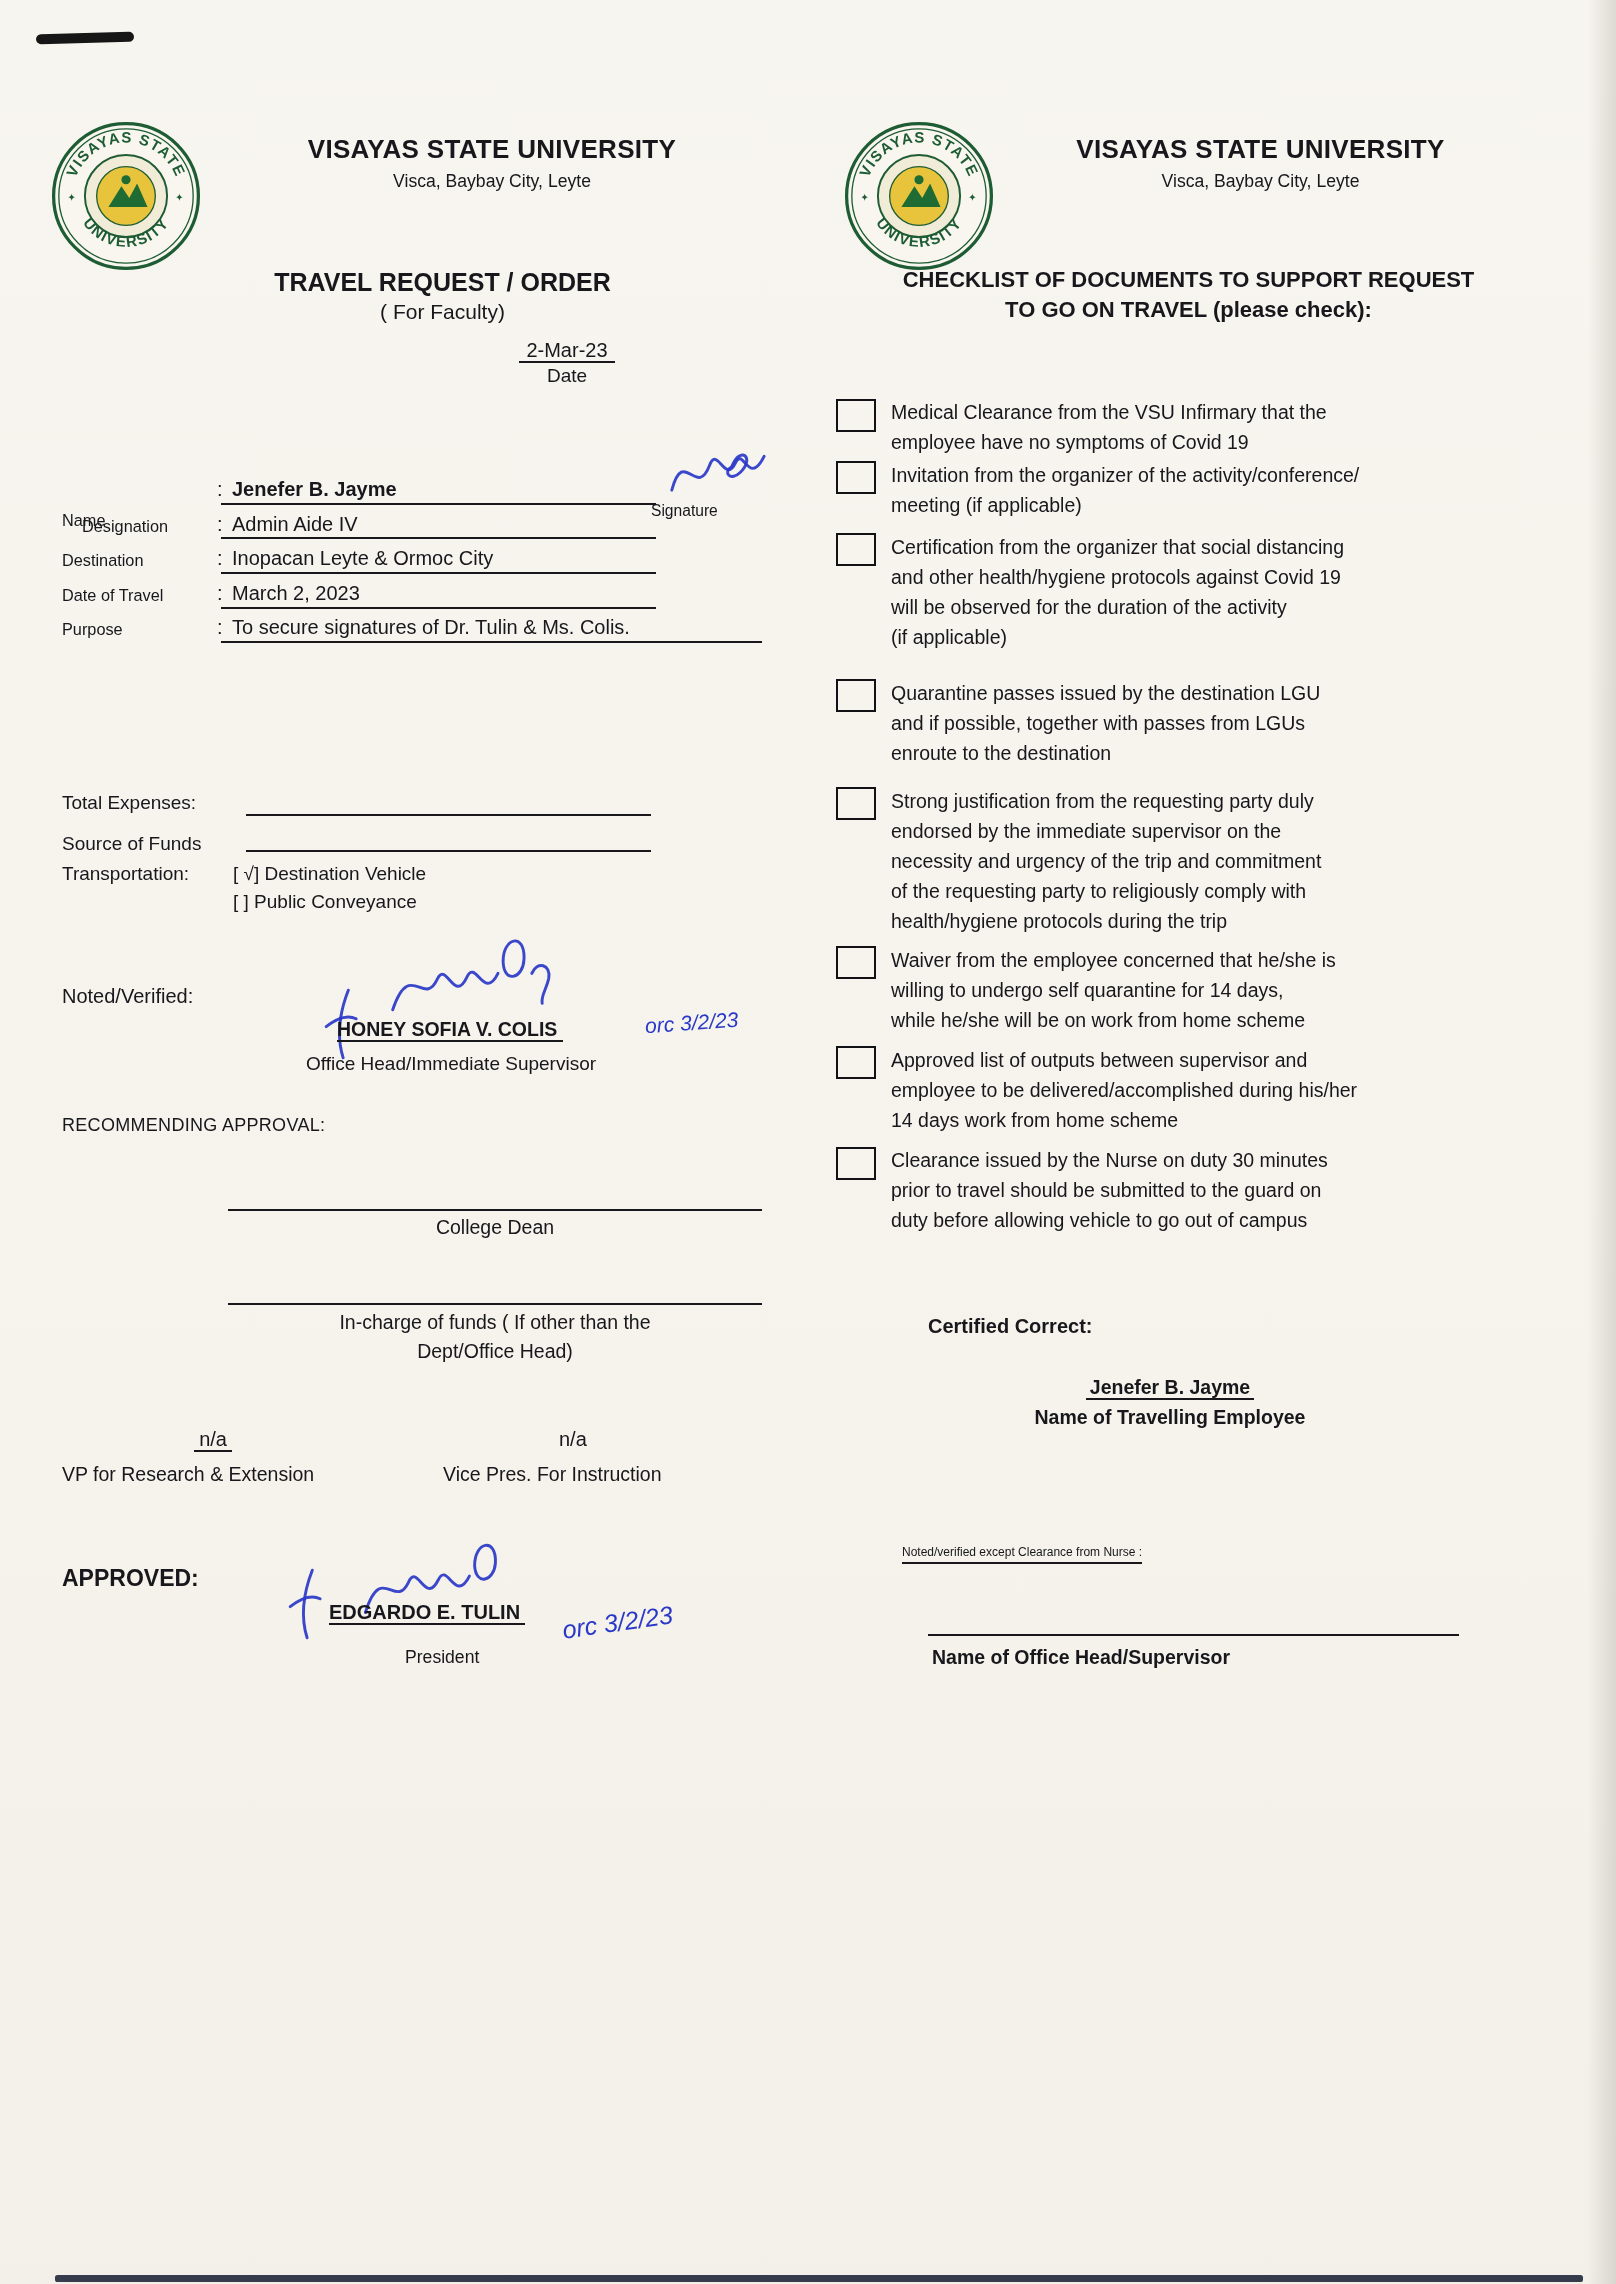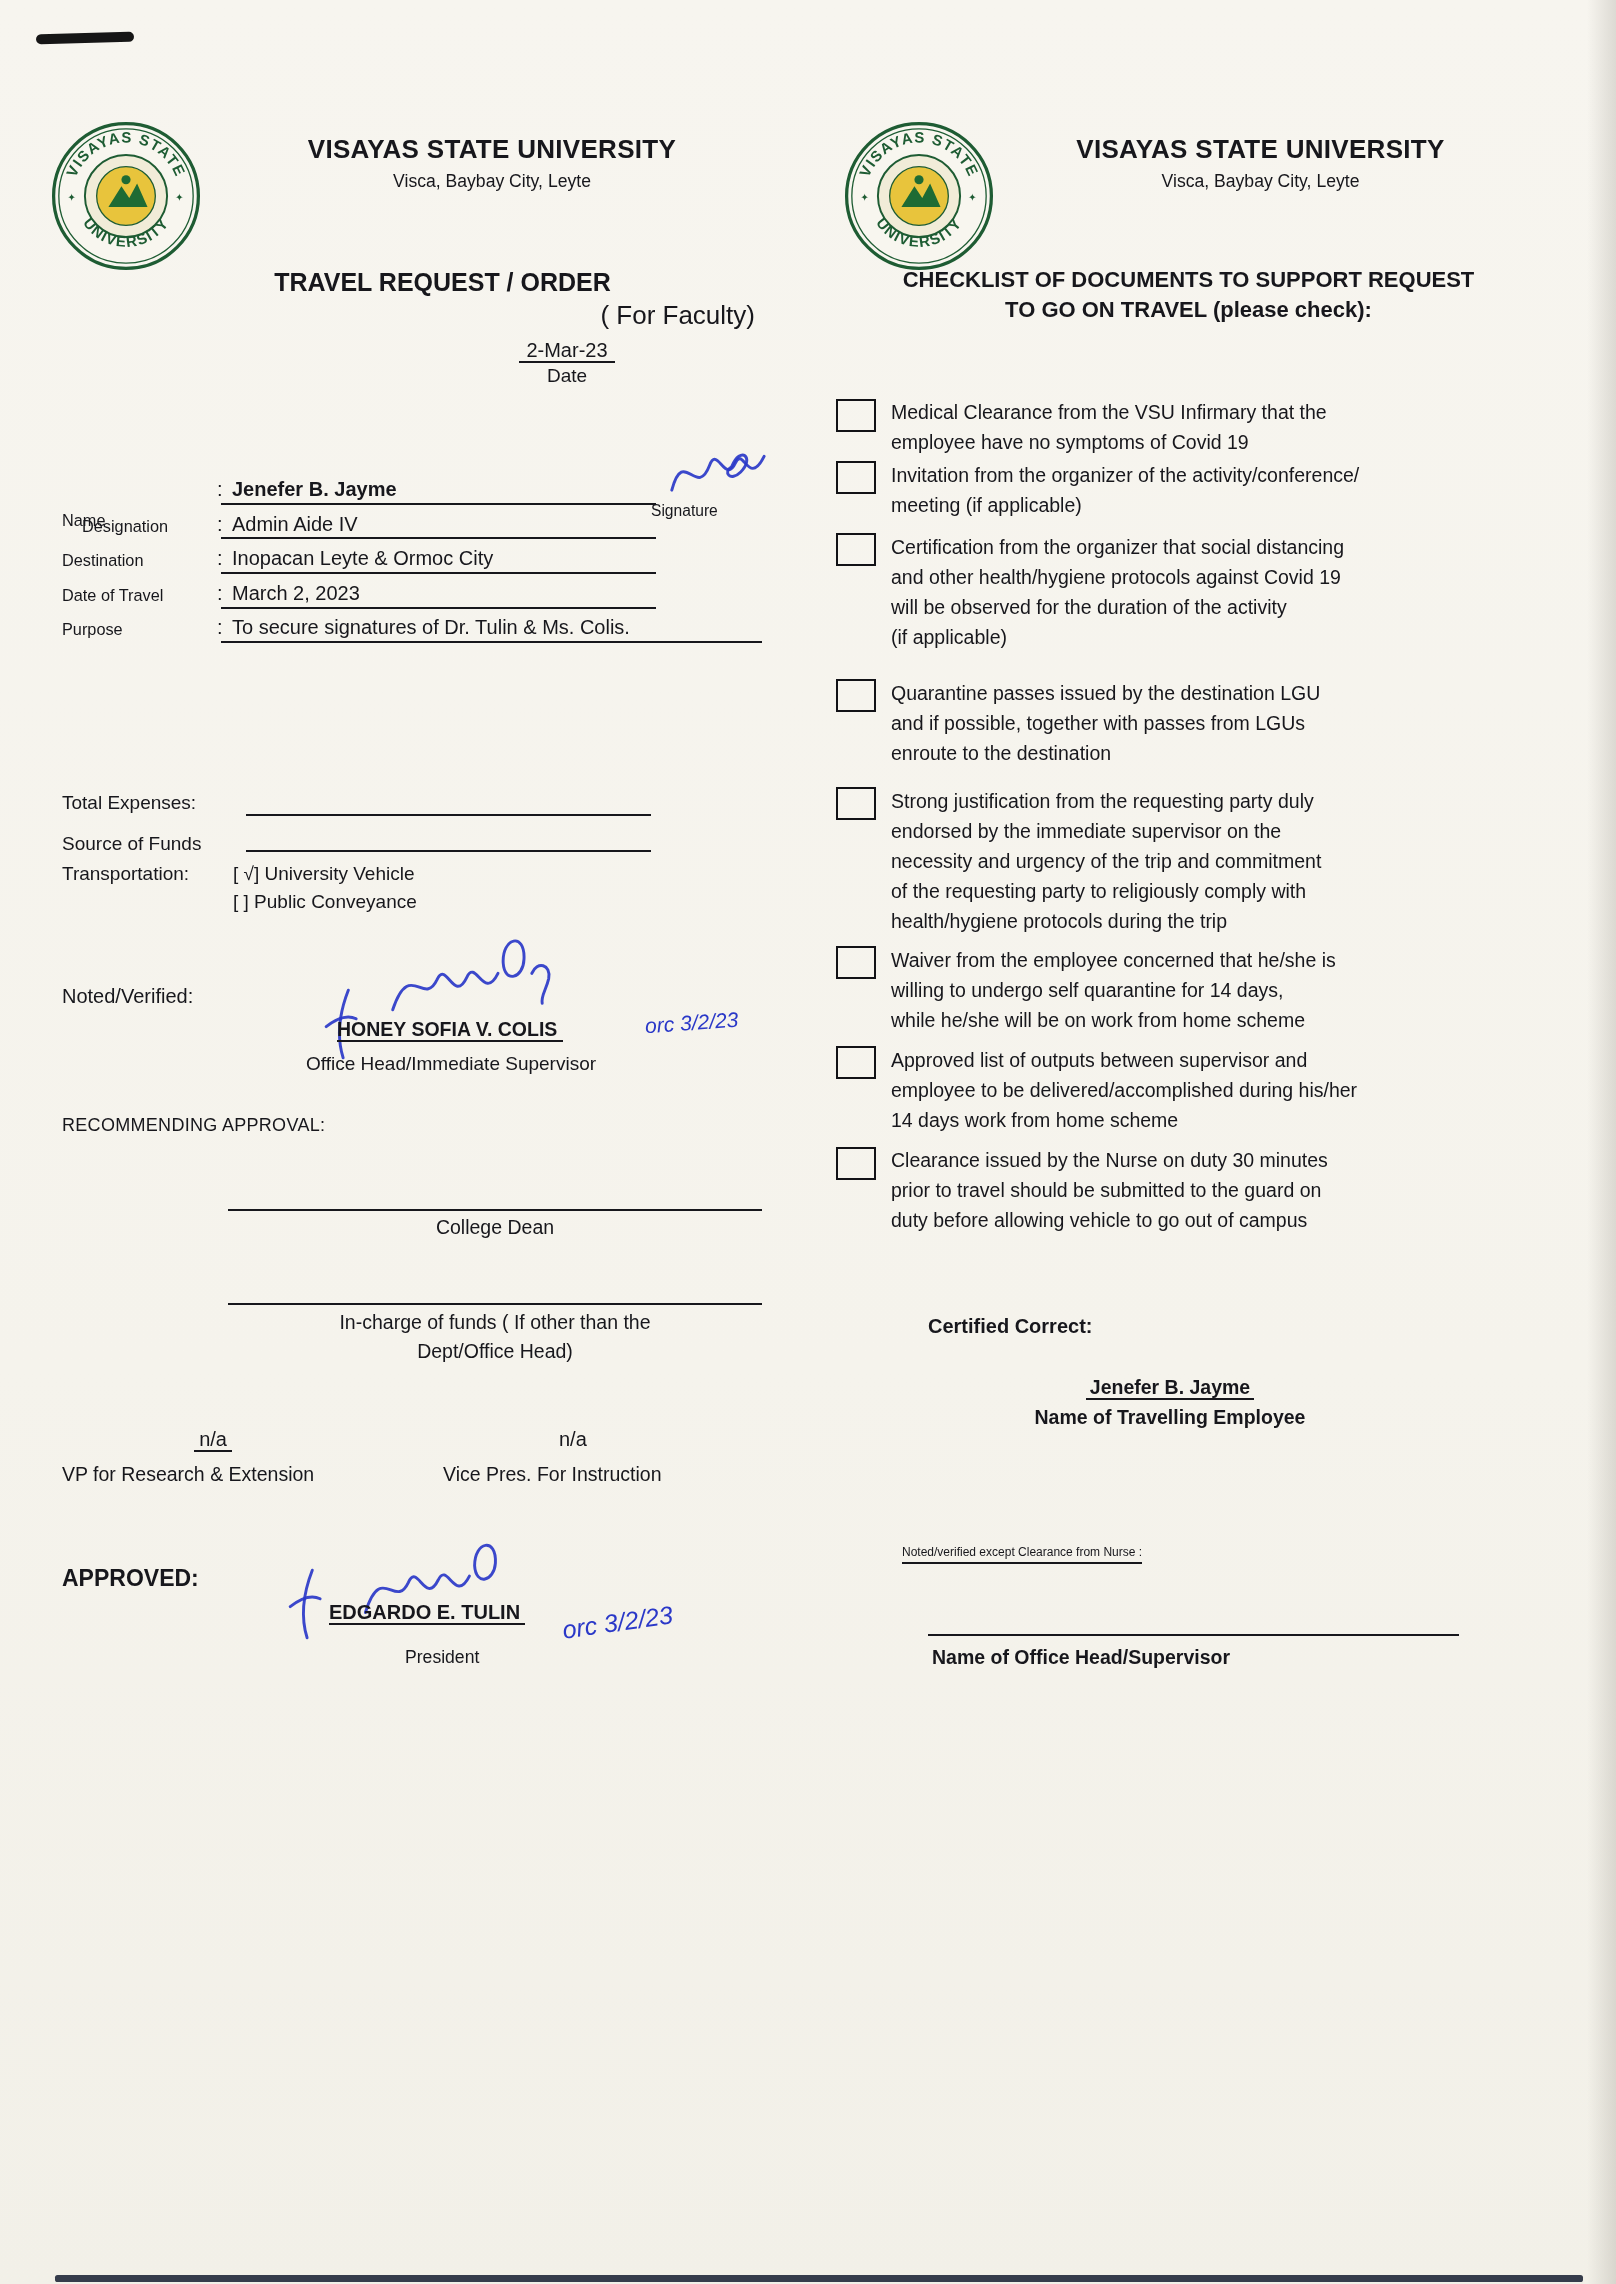--- a/index.html
+++ b/index.html
@@ -55,21 +55,21 @@
     <path d="M88 132 L108 100 L120 118 L132 96 L148 132 Z" fill="#1e6b34"></path>
     <circle cx="115" cy="90" r="7" fill="#1e6b34"></circle>
     <text x="25" y="123" font-size="16" fill="#1e5c33">✦</text>
     <text x="190" y="123" font-size="16" fill="#1e5c33">✦</text>
   </svg>
 
   <div class="abs c b" style="left:202px;top:134px;width:580px;font-size:26px;letter-spacing:0.3px;">VISAYAS STATE UNIVERSITY</div>
   <div class="abs c" style="left:202px;top:171px;width:580px;font-size:17.6px;">Visca, Baybay City, Leyte</div>
 
   <div class="abs c b" style="left:130px;top:268px;width:625px;font-size:25px;">TRAVEL REQUEST / ORDER</div>
-  <div class="abs c" style="left:130px;top:300px;width:625px;font-size:26px;text-align:right;">( For Faculty)</div>
+  <div class="abs c" style="left:130px;top:300px;width:625px;font-size:21px;">( For Faculty)</div>
 
   <div class="abs c" style="left:502px;top:339px;width:130px;font-size:20px;">
     <span class="uline" style="padding:0 7.8px;">2-Mar-23</span>
   </div>
   <div class="abs c" style="left:502px;top:365px;width:130px;font-size:19px;">Date</div>
 
   <div class="abs lbl" style="left:62px;top:482px;margin-top:29px;">Name</div>
   <div class="abs val" style="left:217px;top:478px;">:</div>
   <div class="abs val b" style="left:232px;top:478px;">Jenefer B. Jayme</div>
   <div class="line" style="left:221px;top:503px;width:435px;"></div>
@@ -100,21 +100,21 @@
   </svg>
   <div class="abs" style="left:651px;top:502px;font-size:15.6px;">Signature</div>
 
   <div class="abs" style="left:62px;top:792px;font-size:19px;">Total Expenses:</div>
   <div class="line" style="left:246px;top:814px;width:405px;"></div>
 
   <div class="abs" style="left:62px;top:827px;font-size:19px;margin-top:6px;">Source of Funds</div>
   <div class="line" style="left:246px;top:850px;width:405px;"></div>
 
   <div class="abs" style="left:62px;top:863px;font-size:19px;">Transportation:</div>
-  <div class="abs" style="left:233px;top:863px;font-size:19px;">[ √] University Vehicle</div>
+  <div class="abs" style="left:233px;top:863px;font-size:19px;">[ √] Destination Vehicle</div>
   <div class="abs" style="left:233px;top:891px;font-size:19px;">[ ] Public Conveyance</div>
 
   <div class="abs" style="left:62px;top:985px;font-size:20px;">Noted/Verified:</div>
 
   <svg class="abs sig" style="left:321px;top:985px;" width="39" height="78" viewBox="0 0 60 120">
     <path d="M42 8 C 28 44, 24 80, 34 112"></path>
     <path d="M8 64 C 26 50, 42 46, 54 52"></path>
   </svg>
   <svg class="abs sig" style="left:381px;top:924px;" width="195" height="104" viewBox="0 0 300 160">
     <path d="M18 132 C 44 54, 66 128, 86 86 C 100 54, 112 124, 132 82 C 146 52, 158 120, 180 76"></path>

